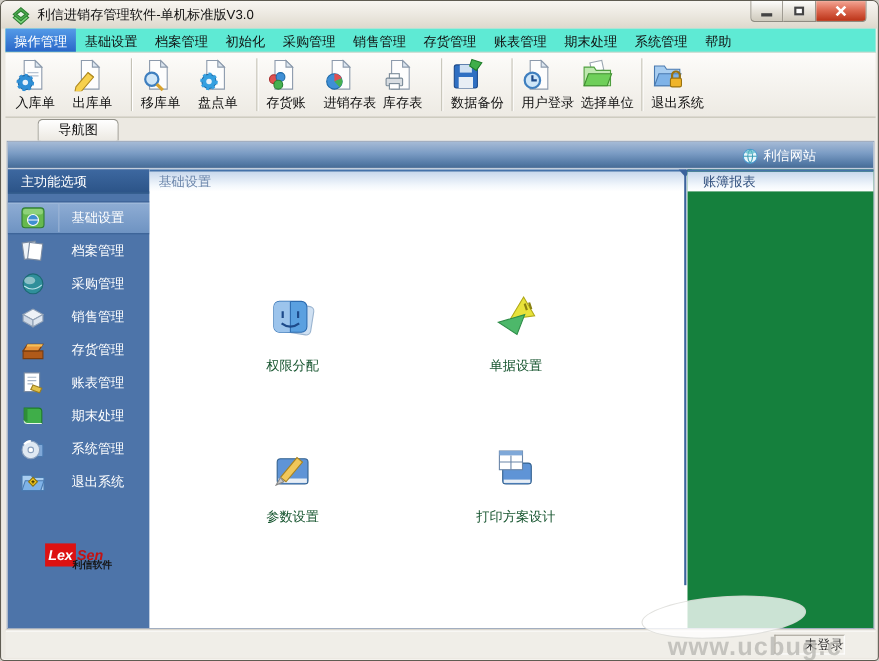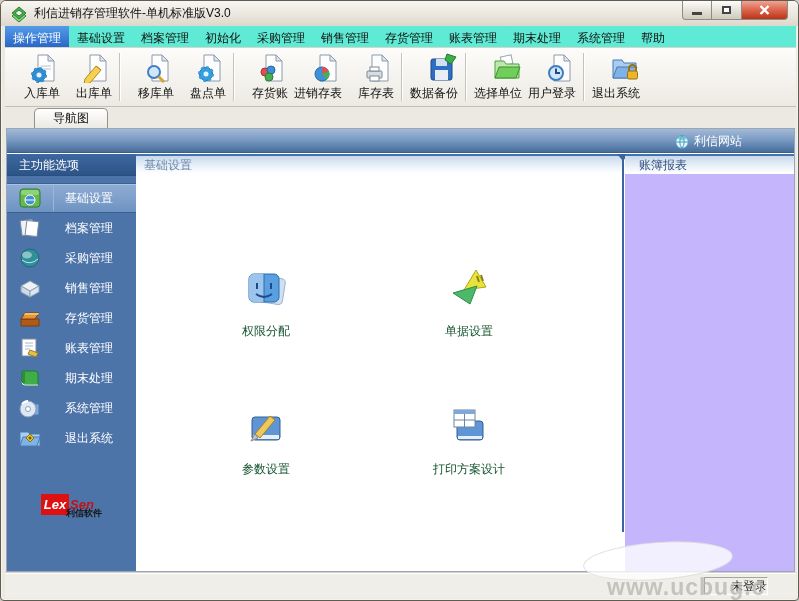--- a/index.html
+++ b/index.html
@@ -28,21 +28,21 @@
   
   .menubar { position:absolute; left:4px; top:25px; width:791px; height:22px;
              background:#5eead4; border-bottom:1px solid #d9d5cb; display:flex; align-items:stretch; }
   .menu-item { font-size:12px; color:#111; padding:4px 8px 0 8px; cursor:default; }
   .menu-item.selected { background:linear-gradient(180deg,#549be8,#2a67c8); color:#fff; }
 
   
   .toolbar { position:absolute; left:4px; top:47px; width:791px; height:59px;
              background:linear-gradient(180deg,#fdfcfa,#edeae3); border-bottom:1px solid #c2bfb3;
              display:flex; align-items:flex-start; padding:4px 0 0 6px; }
-  .tb { display:flex; flex-direction:column; align-items:flex-end; min-width:52px; padding:1px 3px; }
+  .tb { display:flex; flex-direction:column; align-items:flex-start; min-width:52px; padding:1px 3px; }
   .tb svg { width:30px; height:30px; }
   .tbl { font-size:12px; color:#111; margin-top:2px; white-space:nowrap; }
   .tsep { width:0; height:48px; border-left:1px solid #c5c2b6; border-right:1px solid #ffffff; margin:1px 4px 0 4px; }
 
   
   .tabrow { position:absolute; left:4px; top:106px; width:791px; height:21px; }
   .tab { position:absolute; left:29px; top:1px; width:74px; height:20px;
          background:linear-gradient(180deg,#ffffff,#ece9e2); border:1px solid #93928a; border-bottom:none;
          border-radius:5px 5px 0 0; text-align:center; font-size:12px; line-height:19px; color:#111; }
 
@@ -86,21 +86,21 @@
   .shortcut-label { display:block; margin-top:9px; font-size:12px; color:#14532d; }
   .sc1 { left:70px;  top:112px; }
   .sc2 { left:273px; top:112px; }
   .sc3 { left:70px;  top:250px; }
   .sc4 { left:273px; top:250px; }
 
   
   .vdivider { position:absolute; left:615px; top:25px; width:2px; height:378px; background:#3b639c; }
   .vdivider-cap { position:absolute; left:610px; top:25px; width:0; height:0;
                   border-left:6px solid transparent; border-right:6px solid transparent; border-top:7px solid #3b639c; }
-  .rightpanel { position:absolute; left:618px; top:25px; width:171px; height:419px; background:#c4b5fd; }
+  .rightpanel { position:absolute; left:618px; top:25px; width:171px; height:419px; background:#15803d; }
   .rightpanel .panel-header { color:#32517f; padding-left:14px; }
 
   
   .statusbar { position:absolute; left:4px; top:571px; width:791px; height:26px; background:#f0eee8;
                border-top:1px solid #d5d1c7; box-shadow:inset 0 1px 0 #ffffff; }
   .login-field { position:absolute; right:28px; top:4px; width:64px; height:18px; line-height:17px;
                  text-align:right; font-size:12px; color:#333;
                  border:1px solid; border-color:#a8a49a #ffffff #ffffff #a8a49a; }
 
   
@@ -229,34 +229,34 @@
         <rect x="3" y="6" width="21" height="21" rx="2" fill="#2f6fc2" stroke="#1d4a8a"></rect>
         <rect x="8" y="6" width="11" height="7" fill="#cfe0f2"></rect>
         <rect x="7" y="17" width="13" height="10" fill="#e8eef5"></rect>
         <path d="M19 1 l9 3 -5 7 -6-4z" fill="#3fae49" stroke="#1e7d28"></path>
       </svg>
       <span class="tbl">数据备份</span>
     </div>
     <span class="tsep"></span>
     <div class="tb">
       <svg viewBox="0 0 30 30">
+        <path d="M8 2 h10 l6 6 v20 H8z" fill="#fdfdfd" stroke="#8c9aac"></path>
+          <path d="M18 2 v6 h6 z" fill="#dce6f0" stroke="#8c9aac"></path>
+        <circle cx="10" cy="20" r="7" fill="#cfe6f8" stroke="#3f7fbf" stroke-width="2"></circle>
+        <path d="M10 15.5 V20 h4" stroke="#1d4a8a" stroke-width="2" fill="none"></path>
+      </svg>
+      <span class="tbl">用户登录</span>
+    </div>
+    <div class="tb">
+      <svg viewBox="0 0 30 30">
         <rect x="9" y="3" width="11" height="9" fill="#fff" stroke="#9aa5b0" transform="rotate(-12 14 7)"></rect>
         <path d="M3 8 h9 l2 3 h13 v14 H3z" fill="#bfe8b0" stroke="#4f9f3f"></path>
         <path d="M3 25 l4-11 h21 l-4 11z" fill="#6fcf5a" stroke="#3f8f2f"></path>
       </svg>
       <span class="tbl">选择单位</span>
-    </div>
-    <div class="tb">
-      <svg viewBox="0 0 30 30">
-        <path d="M8 2 h10 l6 6 v20 H8z" fill="#fdfdfd" stroke="#8c9aac"></path>
-          <path d="M18 2 v6 h6 z" fill="#dce6f0" stroke="#8c9aac"></path>
-        <circle cx="10" cy="20" r="7" fill="#cfe6f8" stroke="#3f7fbf" stroke-width="2"></circle>
-        <path d="M10 15.5 V20 h4" stroke="#1d4a8a" stroke-width="2" fill="none"></path>
-      </svg>
-      <span class="tbl">用户登录</span>
     </div>
     <span class="tsep"></span>
     <div class="tb">
       <svg viewBox="0 0 30 30">
         <path d="M3 7 h9 l2 3 h12 v15 H3z" fill="#a8cdf0" stroke="#4a7ab0"></path>
         <path d="M3 25 l4-11 h20 l-4 11z" fill="#7fb3e8" stroke="#4a7ab0"></path>
         <path d="M19 18 v-2.5 a3.5 3.5 0 0 1 7 0 V18" fill="none" stroke="#9a7210" stroke-width="2"></path>
         <rect x="17.5" y="18" width="10" height="8" rx="1.5" fill="#f0b429" stroke="#9a7210"></rect>
       </svg>
       <span class="tbl">退出系统</span>

